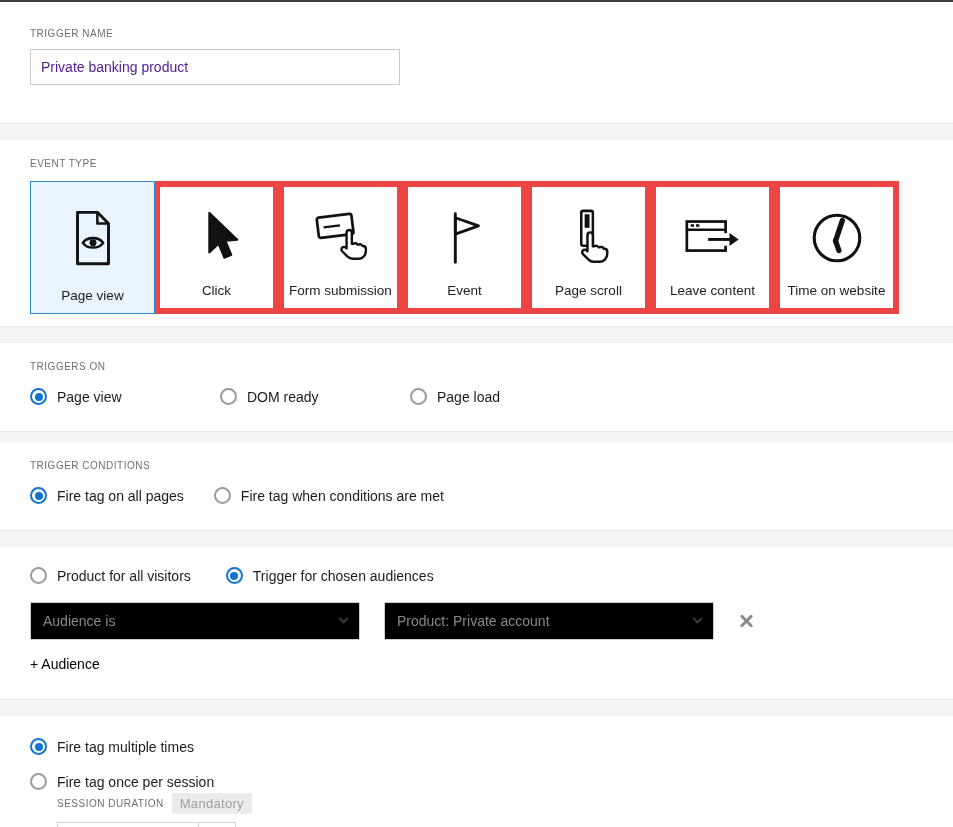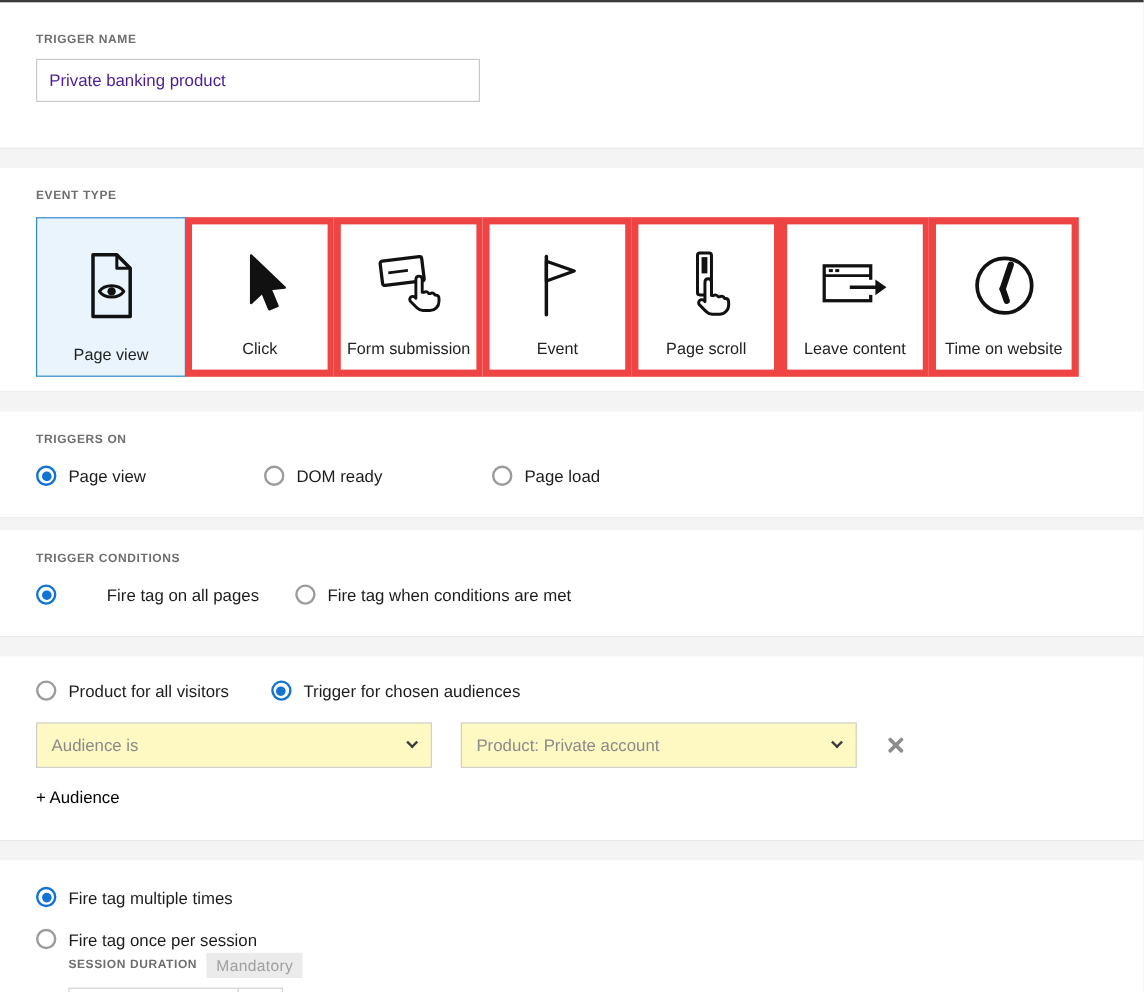--- a/index.html
+++ b/index.html
@@ -13,21 +13,21 @@
   .card {
     background:#fff;
     padding: 18px 30px 26px 30px;
     border-bottom: 1px solid #e8e8e8;
   }
   .gap { height:16px; }
   .small-label {
     font-size:10px;
     letter-spacing:.5px;
     color:#6e6e6e;
-    font-weight:700;
+    font-weight:400;
   }
   
   .text-input {
     width: 370px; height: 36px;
     border:1px solid #c9c9c9;
     padding: 0 10px;
     font-size:14px;
     color:#4c1d95;
     font-family: inherit;
     outline:none;
@@ -64,28 +64,28 @@
     position:relative; flex:0 0 auto;
   }
   .radio.selected { border-color:#1273d4; }
   .radio.selected::after {
     content:""; position:absolute; left:2.5px; top:2.5px;
     width:8px; height:8px; border-radius:50%;
     background:#1273d4;
   }
   .radio-label { margin-left:10px; font-size:14px; color:#1c1c1c; }
   .w190 { width:190px; }
-  .gap30 { margin-right:30px;gap:32px; }
+  .gap30 { margin-right:30px; }
   .gap35 { margin-right:35px; }
   
   .selects-row { display:flex; align-items:center; margin-top:18px; }
   .select {
     width:330px; height:38px;
     border:1px solid #cfcfcf;
-    background:#fef9c3;
+    background:#000000;
     display:flex; align-items:center; justify-content:space-between;
     padding:0 12px;
     font-size:14px; color:#8a8a8a;
     cursor:pointer;
   }
   .select + .select { margin-left:24px; }
   .chev {
     width:7px; height:7px;
     border-right:2px solid #3c3c3c;
     border-bottom:2px solid #3c3c3c;

